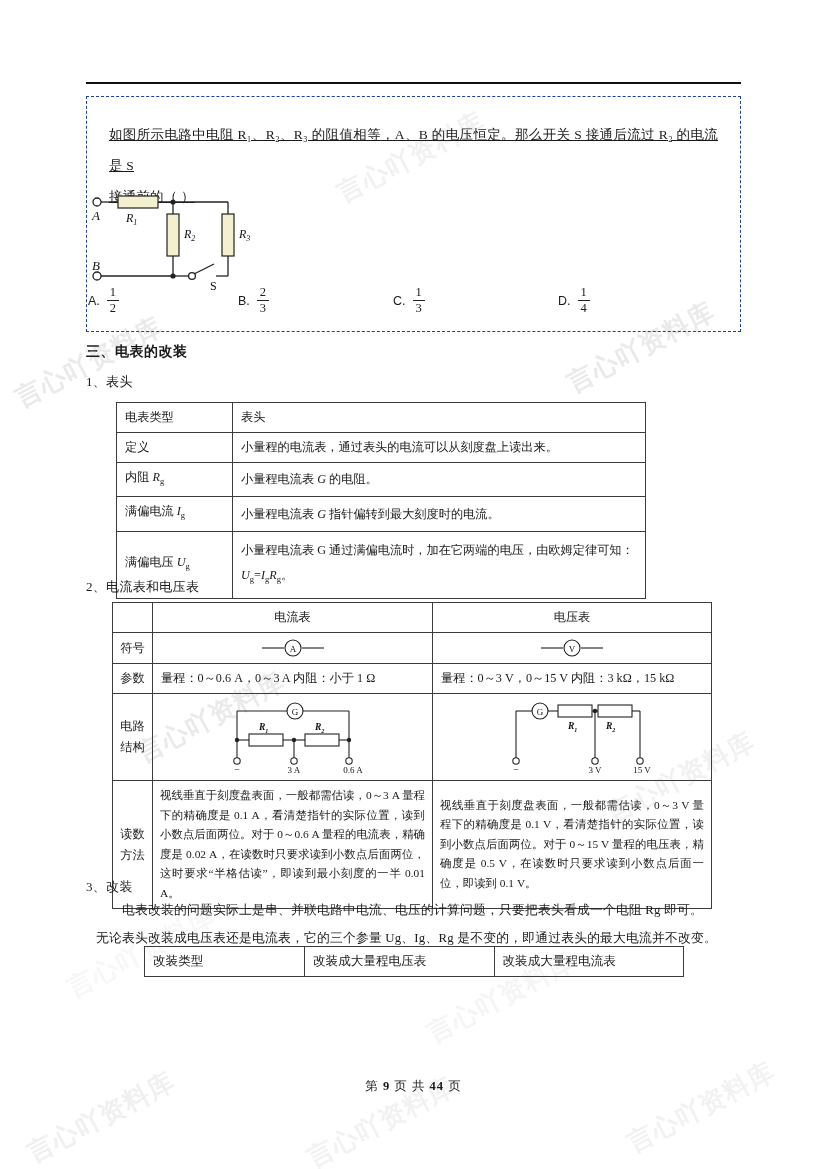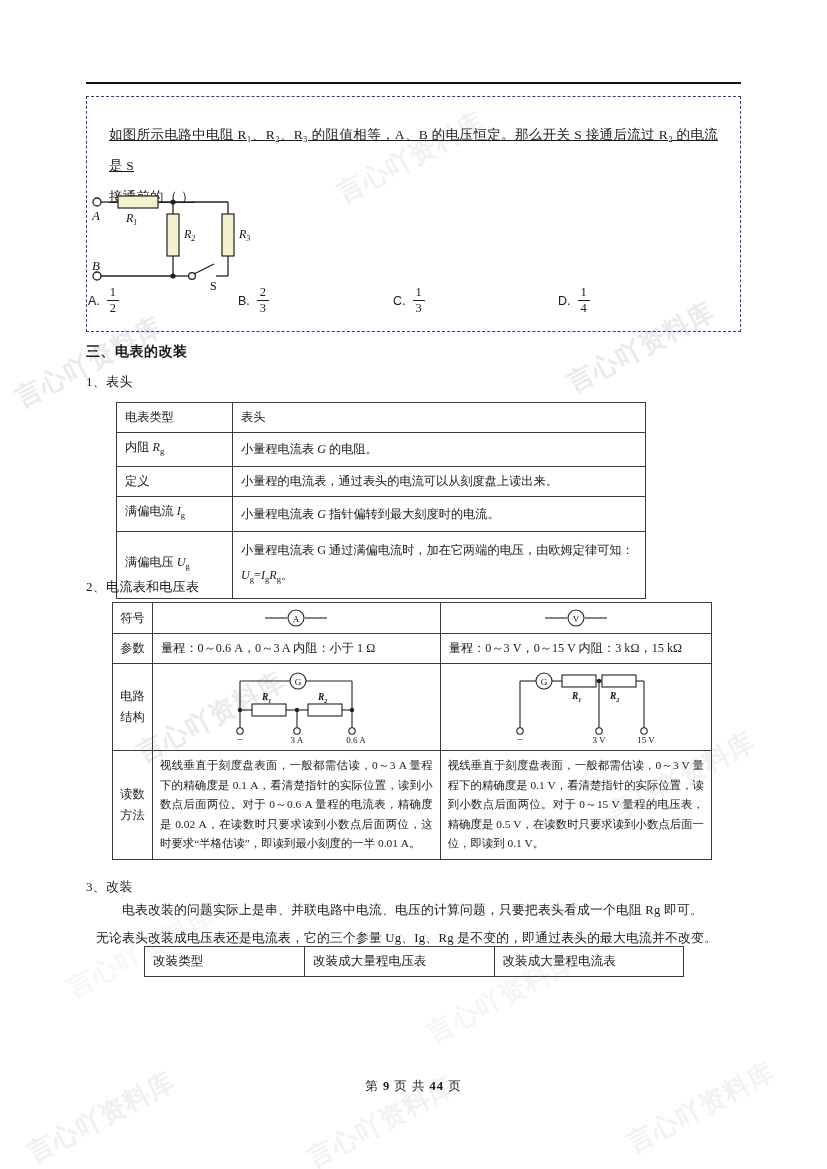--- a/index.html
+++ b/index.html
@@ -214,45 +214,50 @@
     <div class="h-sec" style="left:86px; top:343px;">三、电表的改装</div>
     <div class="h-item" style="left:86px; top:373px;">1、表头</div>
 
     <table class="doc t1">
       <tbody>
           <tr>
         <td>电表类型</td>
         <td>表头</td>
       </tr>
       <tr>
+        <td>定义</td>
+        <td>小量程的电流表，通过表头的电流可以从刻度盘上读出来。</td>
+      </tr>
+      <tr>
         <td>内阻 <i>R</i><sub class="g">g</sub></td>
         <td>小量程电流表 <i>G</i> 的电阻。</td>
-      </tr>
-      <tr>
-        <td>定义</td>
-        <td>小量程的电流表，通过表头的电流可以从刻度盘上读出来。</td>
       </tr>
       <tr>
         <td>满偏电流 <i>I</i><sub class="g">g</sub></td>
         <td>小量程电流表 <i>G</i> 指针偏转到最大刻度时的电流。</td>
       </tr>
       <tr>
         <td>满偏电压 <i>U</i><sub class="g">g</sub></td>
         <td class="cell-tall">
           <div>小量程电流表 G 通过满偏电流时，加在它两端的电压，由欧姆定律可知：</div>
           <div><i>U</i><sub class="g">g</sub>=<i>I</i><sub class="g">g</sub><i>R</i><sub class="g">g</sub>。</div>
         </td>
       </tr>
     </tbody>
       </table>
 
     <div class="h-item" style="left:86px; top:578px;">2、电流表和电压表</div>
 
     <table class="doc t2">
       <tbody>
+          <tr>
+        <td class="c-lab"></td>
+        <td class="c-mid ctr">电流表</td>
+        <td class="ctr">电压表</td>
+      </tr>
       <tr>
         <td class="c-lab">符号</td>
         <td class="ctr">
           <svg class="mini" width="70" height="18" viewBox="0 0 70 18">
             <line x1="4" y1="9" x2="26" y2="9" stroke="#222" stroke-width="1.1"></line>
             <circle cx="35" cy="9" r="8" fill="none" stroke="#222" stroke-width="1.1"></circle>
             <text x="35" y="12.6" text-anchor="middle" font-family="Liberation Serif, serif" font-size="9" fill="#111">A</text>
             <line x1="44" y1="9" x2="66" y2="9" stroke="#222" stroke-width="1.1"></line>
           </svg>
         </td>

